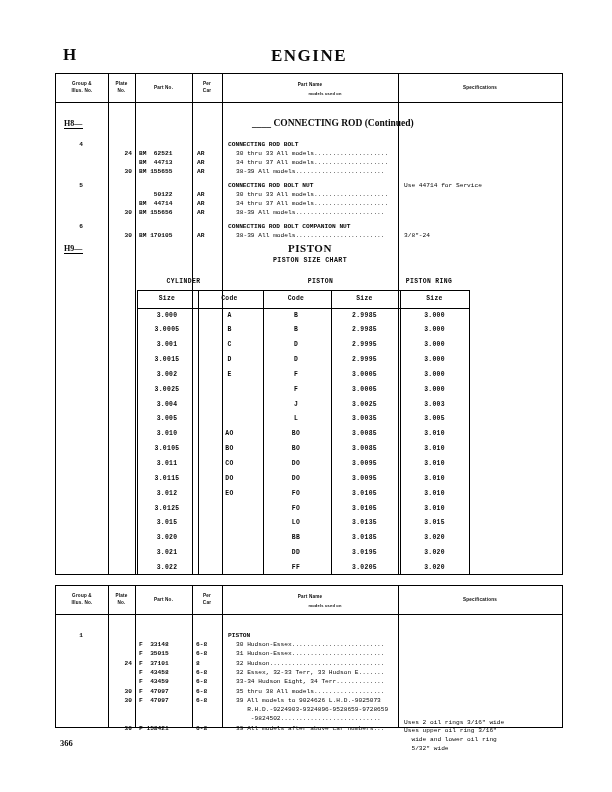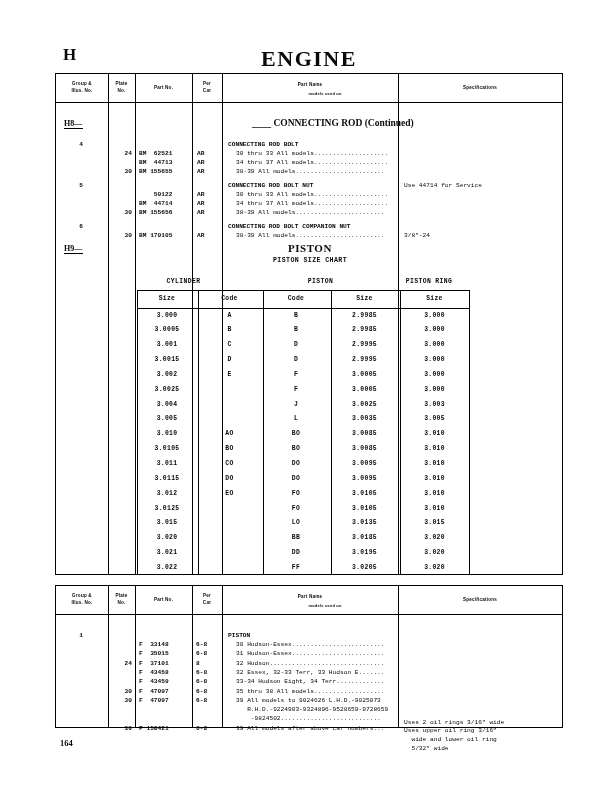--- a/index.html
+++ b/index.html
@@ -18,21 +18,21 @@
   .runhead { position:absolute; left:55px; top:45px; width:508px; height:28px; }
   .runhead .letter {
     position:absolute; left:8px; top:0px;
     font-family:"Liberation Serif","DejaVu Serif",serif;
     font-weight:bold; font-size:17px; letter-spacing:0px;
   }
   .runhead .title {
     position:absolute; left:0; top:1px; width:508px;
     text-align:center;
     font-family:"Liberation Serif","DejaVu Serif",serif;
-    font-weight:bold; font-size:22px; letter-spacing:1.5px;
+    font-weight:bold; font-size:17px; letter-spacing:1.5px;
   }
 
   
   .tbl { position:absolute; border:1.6px solid #000; }
   .tbl .vline { position:absolute; top:0; bottom:0; width:1px; background:#000; }
   .tbl .hline { position:absolute; left:0; right:0; height:1px; background:#000; }
 
   .colhead { position:absolute; top:0; height:28px; }
   .colhead .ch {
     position:absolute; left:0; right:0;
@@ -371,14 +371,14 @@
         <div class="cell" style="left: 180px; top: 137.7px;">39 All models after above car numbers...</div>
       </div>
     <div id="bottom-spec">
         <div class="cell" style="left: 348px; top: 131.8px;">Uses 2 oil rings 3/16" wide</div>
         <div class="cell" style="left: 348px; top: 140.4px;">Uses upper oil ring 3/16"</div>
         <div class="cell" style="left: 348px; top: 149px;">  wide and lower oil ring</div>
         <div class="cell" style="left: 348px; top: 157.6px;">  5/32" wide</div>
       </div>
   </div>
 
-  <div class="pagenum">164</div>
+  <div class="pagenum">366</div>
 </div>
 
 </body></html>

